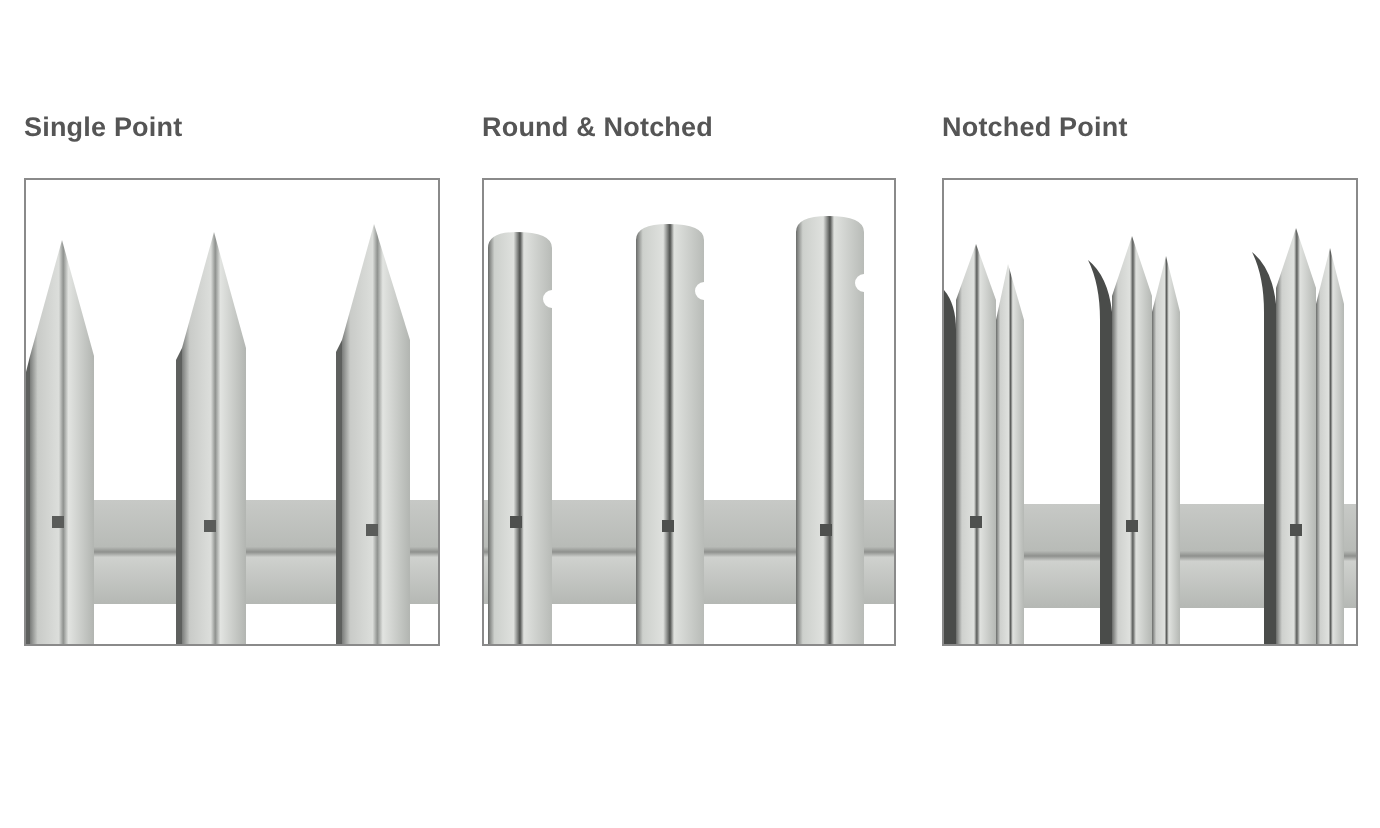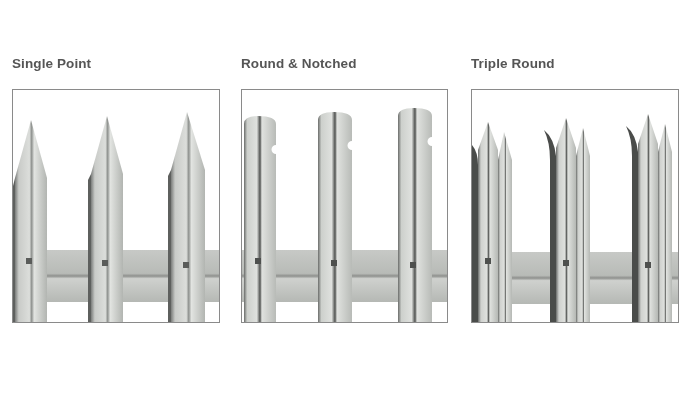--- a/index.html
+++ b/index.html
@@ -81,21 +81,21 @@
       <path d="M76,30 Q76,22 92,22 Q110,22 110,30 L110,51 A4,4 0 0 0 110,60 L110,232 L76,232 Z" fill="url(#pale2)"></path>
       <rect x="89" y="170" width="6" height="6" fill="#4e504e"></rect>
     </g>
     <g>
       <path d="M156,26 Q156,18 172,18 Q190,18 190,26 L190,47 A4,4 0 0 0 190,56 L190,232 L156,232 Z" fill="url(#pale2)"></path>
       <rect x="168" y="172" width="6" height="6" fill="#4e504e"></rect>
     </g>
   </svg>
 </div>
 
-<div class="title" style="left:471px">Triple Round</div>
+<div class="title" style="left:471px">Notched Point</div>
 <div class="frame" style="left:471px;width:208px">
   <svg width="206" height="232" viewBox="0 0 206 232">
     <defs>
       <linearGradient id="pale3" x1="0" x2="1" y1="0" y2="0">
         <stop offset="0" stop-color="#6a6c6a"></stop>
         <stop offset="0.15" stop-color="#cfd1ce"></stop>
         <stop offset="0.45" stop-color="#dfe1de"></stop>
         <stop offset="0.52" stop-color="#5a5c5a"></stop>
         <stop offset="0.6" stop-color="#e0e2df"></stop>
         <stop offset="1" stop-color="#b5b8b4"></stop>

